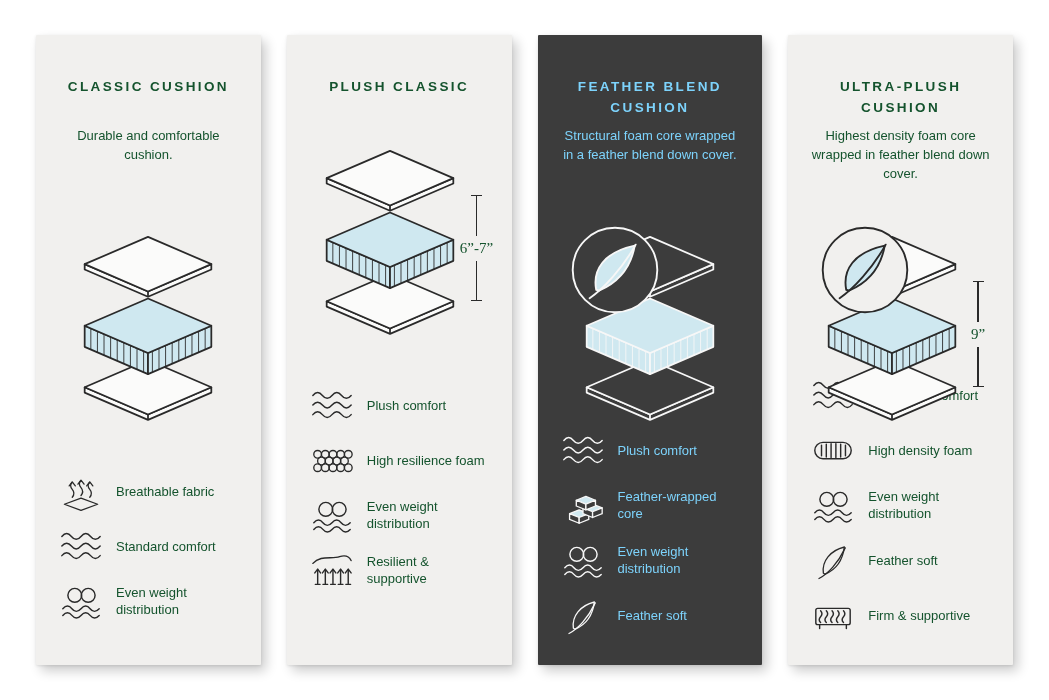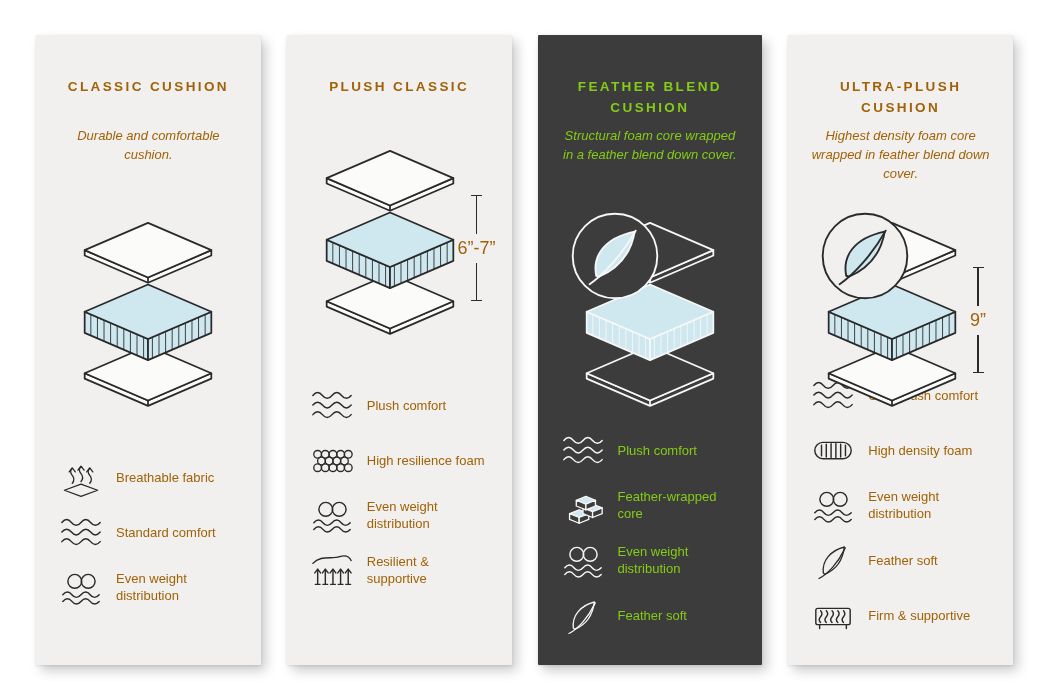--- a/index.html
+++ b/index.html
@@ -6,42 +6,42 @@
   html,body { width:1049px; height:700px; }
   body { background:#ffffff; font-family:"Liberation Sans", sans-serif; color:#262626; }
 
   .page { display:flex; gap:26px; padding:35px 36px; height:700px; }
 
   .card {
     flex:1 1 0; display:flex; flex-direction:column;
     padding:42px 22px 28px; border-radius:1px;
     box-shadow:5px 6px 12px rgba(0,0,0,.20), 0 1px 3px rgba(0,0,0,.10);
   }
-  .card.light { --card-bg:#f1f0ee; --cover:#fbfbfa; --line:#2a2a2a; --foam:#cfe8f0; background:var(--card-bg); color:#a16207; }
-  .card.dark  { --card-bg:#3c3c3c; --cover:#3c3c3c; --line:#f7f7f7; --foam:#cfe8f0; background:var(--card-bg); color:#84cc16; }
+  .card.light { --card-bg:#f1f0ee; --cover:#fbfbfa; --line:#2a2a2a; --foam:#cfe8f0; background:var(--card-bg); color:#14532d; }
+  .card.dark  { --card-bg:#3c3c3c; --cover:#3c3c3c; --line:#f7f7f7; --foam:#cfe8f0; background:var(--card-bg); color:#7dd3fc; }
 
   .title {
     font-size:13.5px; font-weight:bold; letter-spacing:2.4px;
     text-align:center; line-height:1.55; min-height:42px;
   }
   .desc {
     font-size:13px; line-height:1.45; text-align:center;
-    margin:8px auto 4px; max-width:182px; min-height:60px;font-style:italic;
+    margin:8px auto 18px; max-width:182px; min-height:60px;
   }
 
   .illus { position:relative; height:226px; margin-top:16px; }
   .cushion { position:absolute; left:50%; transform:translateX(-50%); top:8px; width:176px; height:197px; }
   .card.has-measure .cushion { left:calc(50% - 9px); }
   .badge { position:absolute; left:8px; top:2px; width:94px; height:94px; }
 
   .measure { position:absolute; right:0px; top:60px; height:106px; width:26px;
              display:flex; flex-direction:column; align-items:center; }
   .m-cap  { width:11px; height:0; border-top:1.5px solid var(--line); }
   .m-line { width:1.5px; flex:1; background:var(--line); }
-  .m-label{ font-size:18px; padding:4px 0; white-space:nowrap; }
+  .m-label{ font-size:15px; padding:4px 0; white-space:nowrap;font-family:Liberation Serif, serif; }
 
   .features { list-style:none; margin-top:24px; display:flex; flex-direction:column; gap:13px; }
   .feature { display:flex; align-items:center; gap:12px; }
   .fi { width:46px; height:42px; flex:0 0 46px; color:var(--line); }
   .flabel { font-size:13px; line-height:1.3; }
 
   .defs { position:absolute; width:0; height:0; overflow:hidden; }
 </style>
 </head>
 <body>

